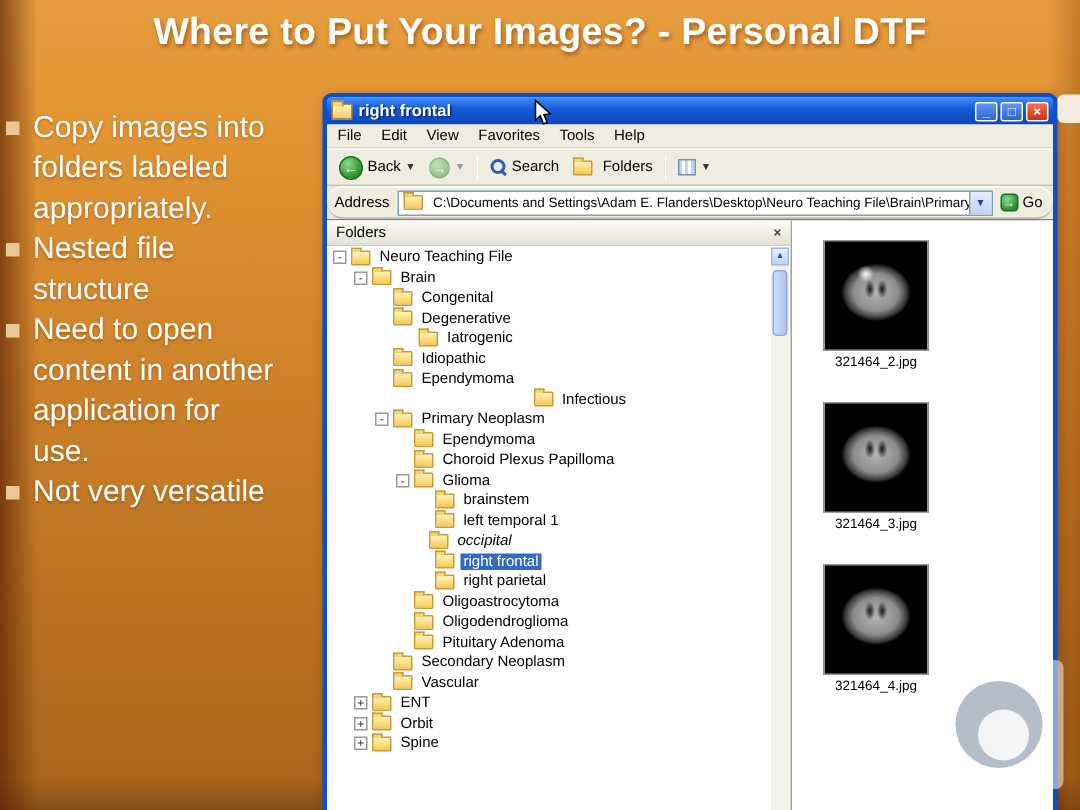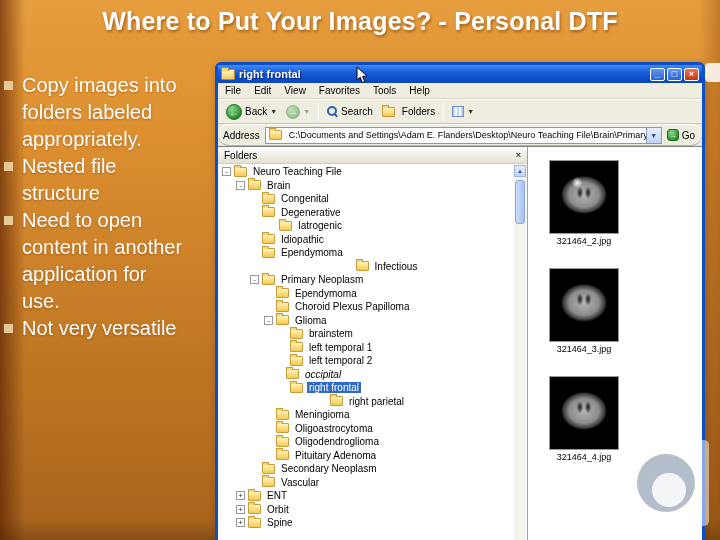--- a/index.html
+++ b/index.html
@@ -302,44 +302,34 @@
             <div class="trow" style="padding-left: 59px;">
               <span class="exp empty"></span>
               <span class="fldr"></span>
               <span class="tlabel">brainstem</span>
             </div>
             <div class="trow" style="padding-left: 59px;">
               <span class="exp empty"></span>
               <span class="fldr"></span>
               <span class="tlabel">left temporal 1</span>
             </div>
+            <div class="trow" style="padding-left: 55px; font-style: italic;">
+              <span class="exp empty"></span>
+              <span class="fldr"></span>
+              <span class="tlabel">occipital</span>
+            </div>
+            <div class="trow sel" style="padding-left: 59px;">
+              <span class="exp empty"></span>
+              <span class="fldr"></span>
+              <span class="tlabel">right frontal</span>
+            </div>
             <div class="trow" style="padding-left: 59px;">
               <span class="exp empty"></span>
               <span class="fldr"></span>
-              <span class="tlabel">left temporal 2</span>
-            </div>
-            <div class="trow" style="padding-left: 55px; font-style: italic;">
-              <span class="exp empty"></span>
-              <span class="fldr"></span>
-              <span class="tlabel">occipital</span>
-            </div>
-            <div class="trow sel" style="padding-left: 59px;">
-              <span class="exp empty"></span>
-              <span class="fldr"></span>
-              <span class="tlabel">right frontal</span>
-            </div>
-            <div class="trow" style="padding-left: 59px; margin-left: 40px;">
-              <span class="exp empty"></span>
-              <span class="fldr"></span>
               <span class="tlabel">right parietal</span>
-            </div>
-            <div class="trow" style="padding-left: 45px;">
-              <span class="exp empty"></span>
-              <span class="fldr"></span>
-              <span class="tlabel">Meningioma</span>
             </div>
             <div class="trow" style="padding-left: 45px;">
               <span class="exp empty"></span>
               <span class="fldr"></span>
               <span class="tlabel">Oligoastrocytoma</span>
             </div>
             <div class="trow" style="padding-left: 45px;">
               <span class="exp empty"></span>
               <span class="fldr"></span>
               <span class="tlabel">Oligodendroglioma</span>

